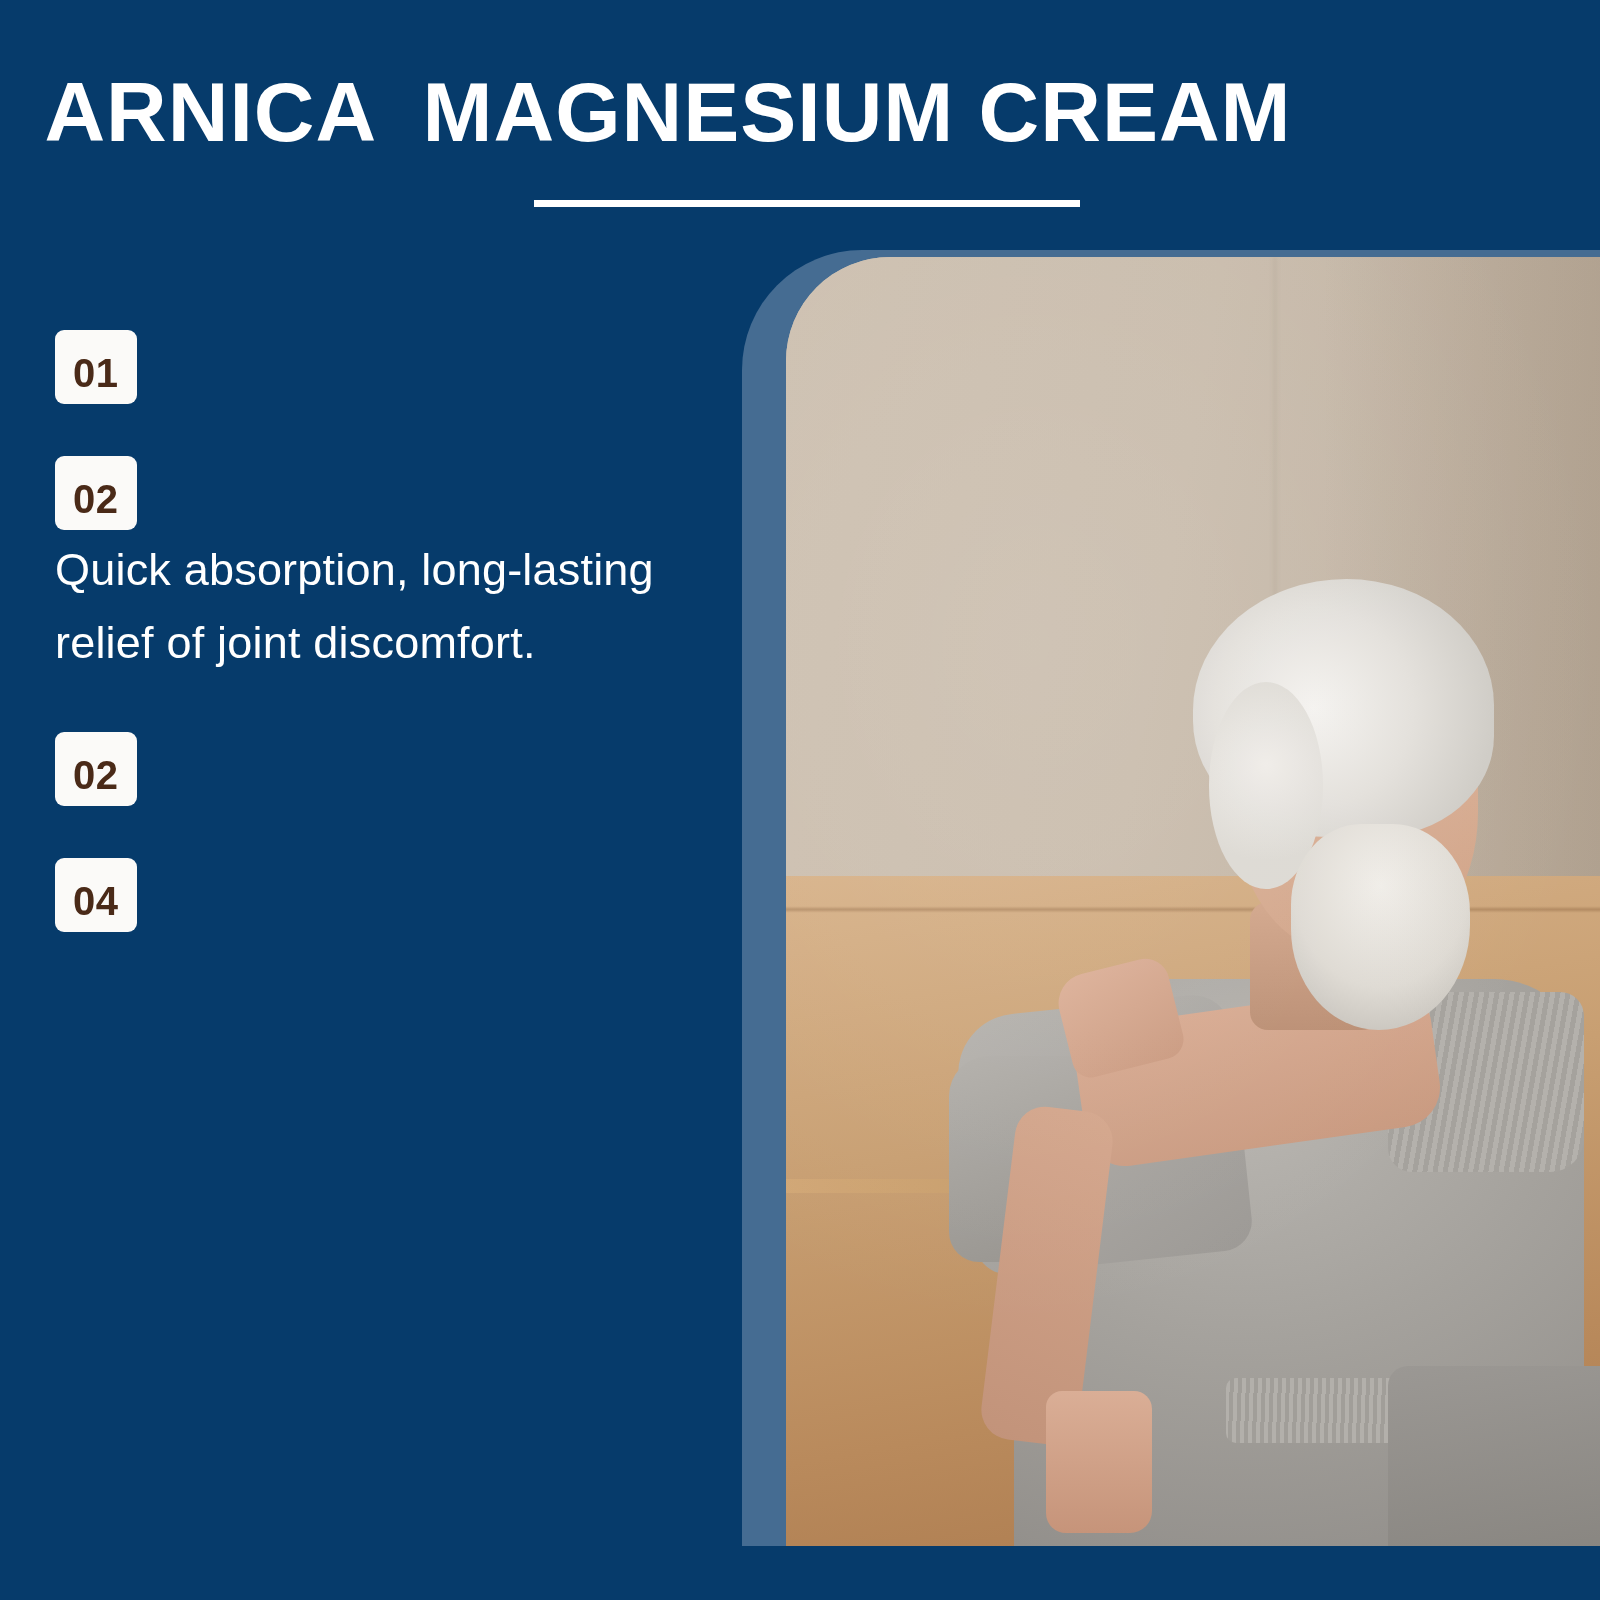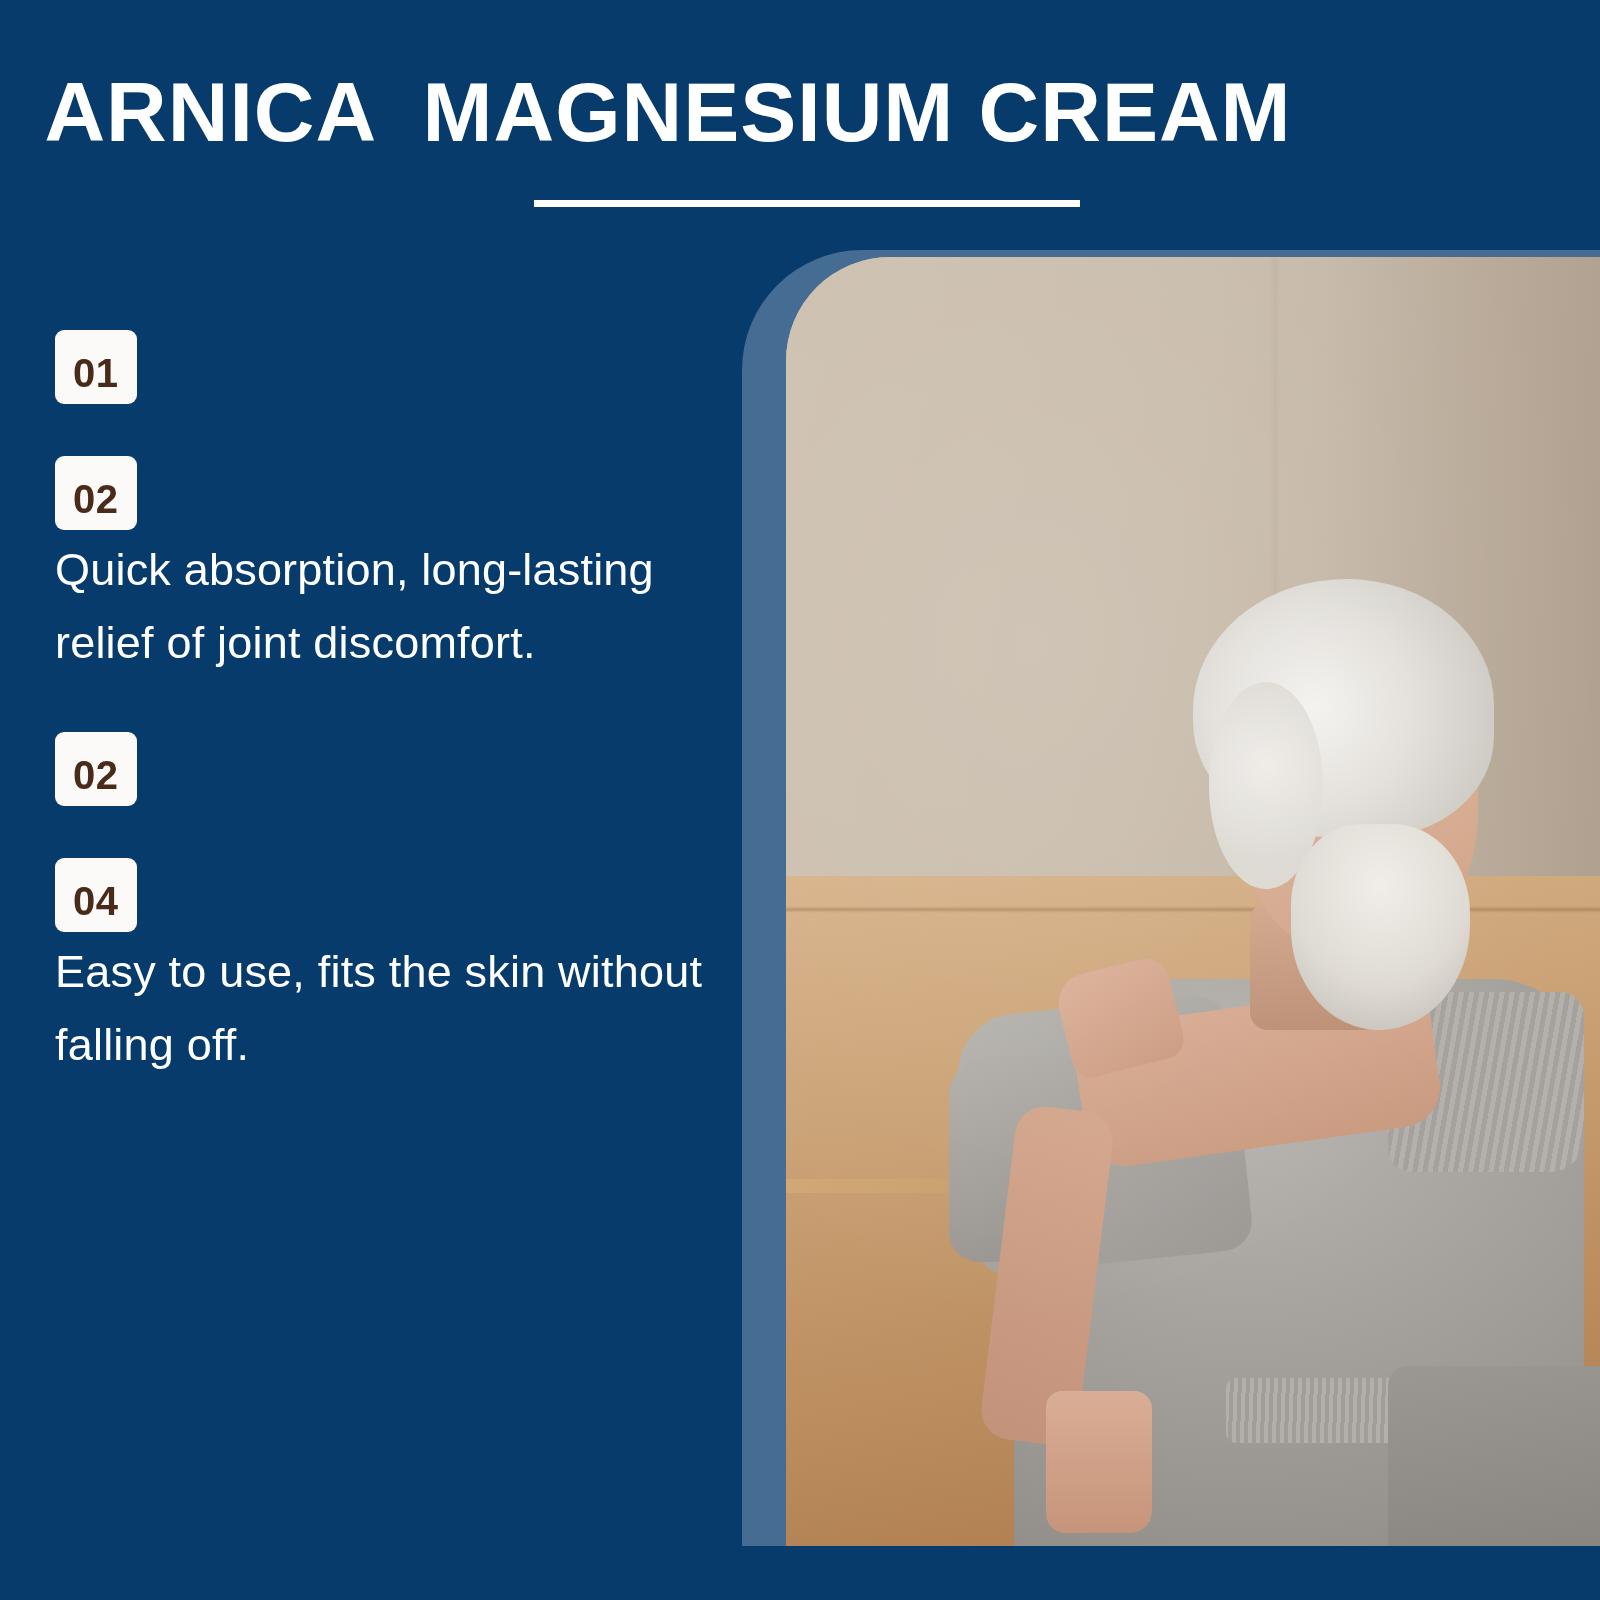--- a/index.html
+++ b/index.html
@@ -269,21 +269,20 @@
       <div class="badge">02</div>
       <div class="feature-text">Quick absorption, long-lasting relief of joint discomfort.</div>
     </div>
 
     <div class="feature">
       <div class="badge">02</div>
     </div>
 
     <div class="feature">
       <div class="badge">04</div>
-      <div class="feature-text">Easy to use, fits the skin without falling off.</div>
     </div>
 
   </div>
 
   <div class="photo-frame"></div>
 
   <div class="photo">
     <div class="ph-wall"></div>
     <div class="ph-wall-corner"></div>
     <div class="ph-wall-shadow"></div>

